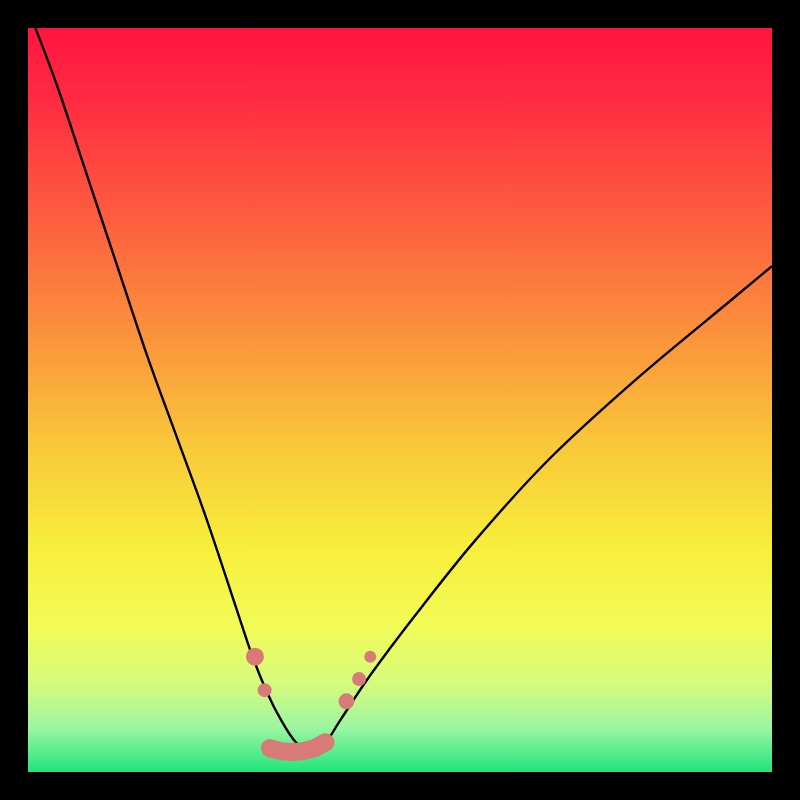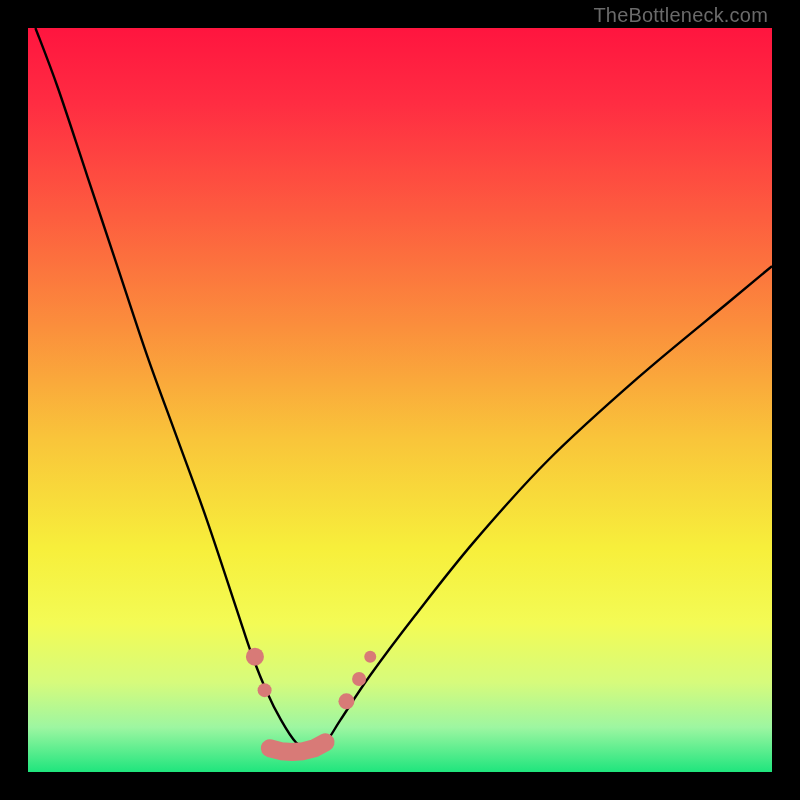--- a/index.html
+++ b/index.html
@@ -82,14 +82,13 @@
       <g id="markers">
           <circle cx="226.92" cy="628.6800000000001" r="9" fill="#d87a77"></circle>
           <circle cx="236.592" cy="662.16" r="7" fill="#d87a77"></circle>
           <circle cx="318.432" cy="673.3199999999999" r="8" fill="#d87a77"></circle>
           <circle cx="331.08" cy="651" r="7" fill="#d87a77"></circle>
           <circle cx="342.24" cy="628.6800000000001" r="6" fill="#d87a77"></circle>
         </g>
     </svg>
   </div>
 
-  <div class="watermark">TheBottleneck.com</div>
 </div>
 
 </body></html>

